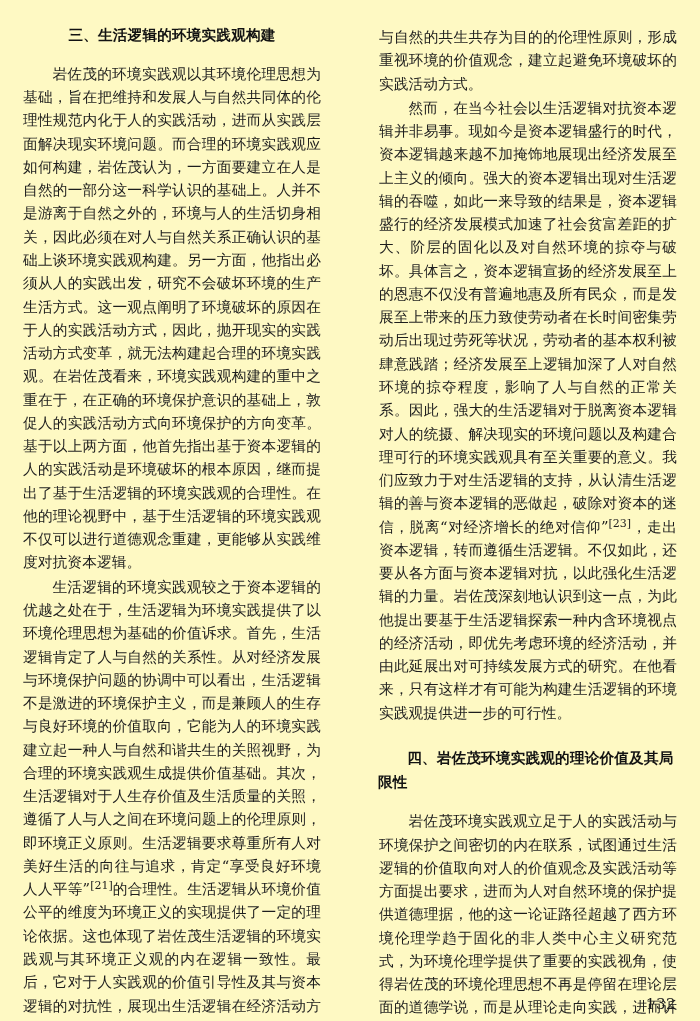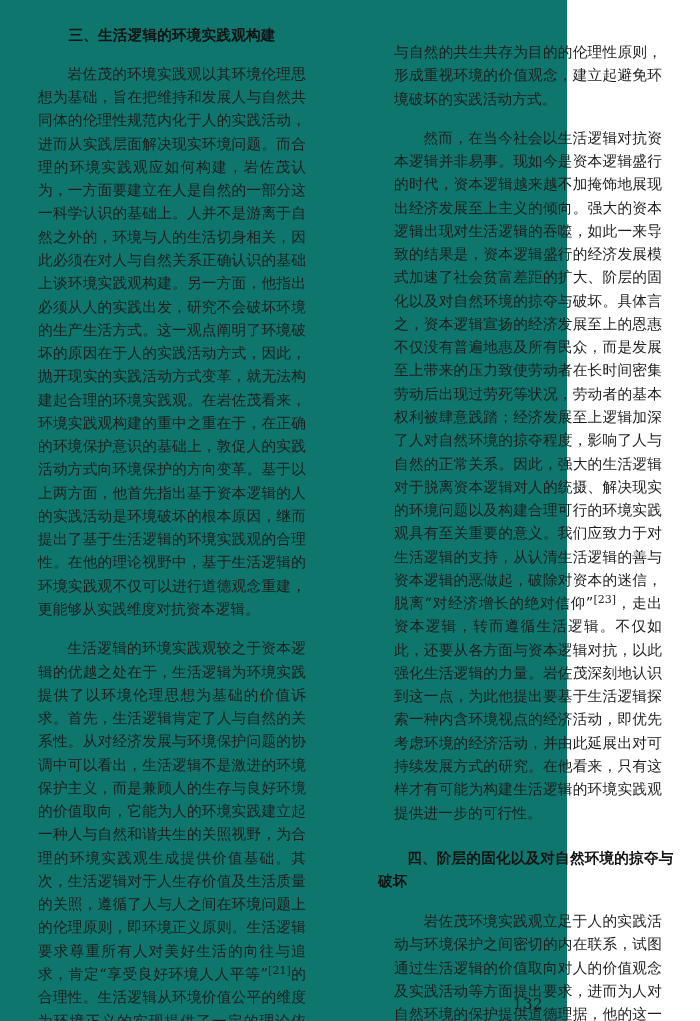--- a/index.html
+++ b/index.html
@@ -11,23 +11,23 @@
     width: 700px;
     height: 1021px;
     position: relative;
     overflow: hidden;
     font-family: "DejaVu Serif", "Liberation Serif", serif;
     color: #1b1b1b;
   }
   .page {
     position: absolute;
     inset: 0;
-    width: 567px;
+    width: 700px;
     height: 1021px;
-    background: #0f766e;
+    background: #fef9c3;
   }
   .columns {
     position: absolute;
     top: 0;
     left: 0;
     width: 700px;
     height: 1021px;
     display: flex;
     flex-direction: row;
     align-items: flex-start;
@@ -62,21 +62,21 @@
     line-height: 1.62;
     margin: 22px 0 16px 0;
     text-align: left;
     text-indent: 2em;
     letter-spacing: 0.2px;
     color: #121212;
   }
   p.body-par {
     font-size: 14.7px;
     line-height: 1.583;
-    margin: 16px;
+    margin: 1px;
     text-align: justify;
     text-align-last: left;
     text-indent: 2em;
     letter-spacing: 0.1px;
     word-break: break-all;
     color: #1d1d1d;
   }
   p.body-par.cont {
     text-indent: 0;
   }
@@ -110,21 +110,21 @@
       <p class="body-par"><span>生活逻辑的环境实践观较之于资本逻辑的优越之处在于，生活逻辑为环境实践提供了以环境伦理思想为基础的价值诉求。首先，生活逻辑肯定了人与自然的关系性。从对经济发展与环境保护问题的协调中可以看出，生活逻辑不是激进的环境保护主义，而是兼顾人的生存与良好环境的价值取向，它能为人的环境实践建立起一种人与自然和谐共生的关照视野，为合理的环境实践观生成提供价值基础。其次，生活逻辑对于人生存价值及生活质量的关照，遵循了人与人之间在环境问题上的伦理原则，即环境正义原则。生活逻辑要求尊重所有人对美好生活的向往与追求，肯定“享受良好环境人人平等”</span><sup class="cite">[21]</sup><span>的合理性。生活逻辑从环境价值公平的维度为环境正义的实现提供了一定的理论依据。这也体现了岩佐茂生活逻辑的环境实践观与其环境正义观的内在逻辑一致性。最后，它对于人实践观的价值引导性及其与资本逻辑的对抗性，展现出生活逻辑在经济活动方式中保护环境的伦理旨归。归根结底，环境保护源自生活逻辑</span></p>
 
     </div>
 
     <div class="col col-right">
 
       <p class="body-par cont">与自然的共生共存为目的的伦理性原则，形成重视环境的价值观念，建立起避免环境破坏的实践活动方式。</p>
 
       <p class="body-par"><span>然而，在当今社会以生活逻辑对抗资本逻辑并非易事。现如今是资本逻辑盛行的时代，资本逻辑越来越不加掩饰地展现出经济发展至上主义的倾向。强大的资本逻辑出现对生活逻辑的吞噬，如此一来导致的结果是，资本逻辑盛行的经济发展模式加速了社会贫富差距的扩大、阶层的固化以及对自然环境的掠夺与破坏。具体言之，资本逻辑宣扬的经济发展至上的恩惠不仅没有普遍地惠及所有民众，而是发展至上带来的压力致使劳动者在长时间密集劳动后出现过劳死等状况，劳动者的基本权利被肆意践踏；经济发展至上逻辑加深了人对自然环境的掠夺程度，影响了人与自然的正常关系。因此，强大的生活逻辑对于脱离资本逻辑对人的统摄、解决现实的环境问题以及构建合理可行的环境实践观具有至关重要的意义。我们应致力于对生活逻辑的支持，从认清生活逻辑的善与资本逻辑的恶做起，破除对资本的迷信，脱离“对经济增长的绝对信仰”</span><sup class="cite">[23]</sup><span>，走出资本逻辑，转而遵循生活逻辑。不仅如此，还要从各方面与资本逻辑对抗，以此强化生活逻辑的力量。岩佐茂深刻地认识到这一点，为此他提出要基于生活逻辑探索一种内含环境视点的经济活动，即优先考虑环境的经济活动，并由此延展出对可持续发展方式的研究。在他看来，只有这样才有可能为构建生活逻辑的环境实践观提供进一步的可行性。</span></p>
 
-      <h2 class="section-heading-indent">四、阶层的固化以及对自然环境的掠夺与破坏</h2>
+      <h2 class="section-heading-indent">四、岩佐茂环境实践观的理论价值及其局限性</h2>
 
       <p class="body-par">岩佐茂环境实践观立足于人的实践活动与环境保护之间密切的内在联系，试图通过生活逻辑的价值取向对人的价值观念及实践活动等方面提出要求，进而为人对自然环境的保护提供道德理据，他的这一论证路径超越了西方环境伦理学趋于固化的非人类中心主义研究范式，为环境伦理学提供了重要的实践视角，使得岩佐茂的环境伦理思想不再是停留在理论层面的道德学说，而是从理论走向实践，进而诉诸于现实的实践方式变革。</p>
 
     </div>
   </div>
 
   <div class="page-number">132</div>
 </div>
 
 </body></html>

